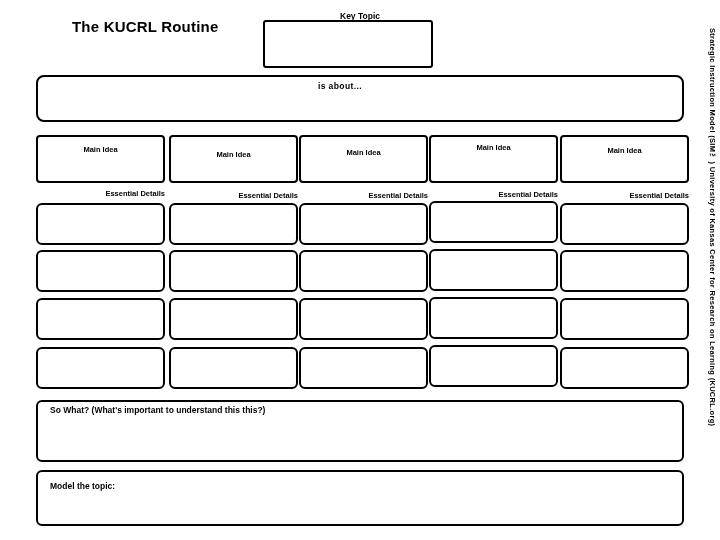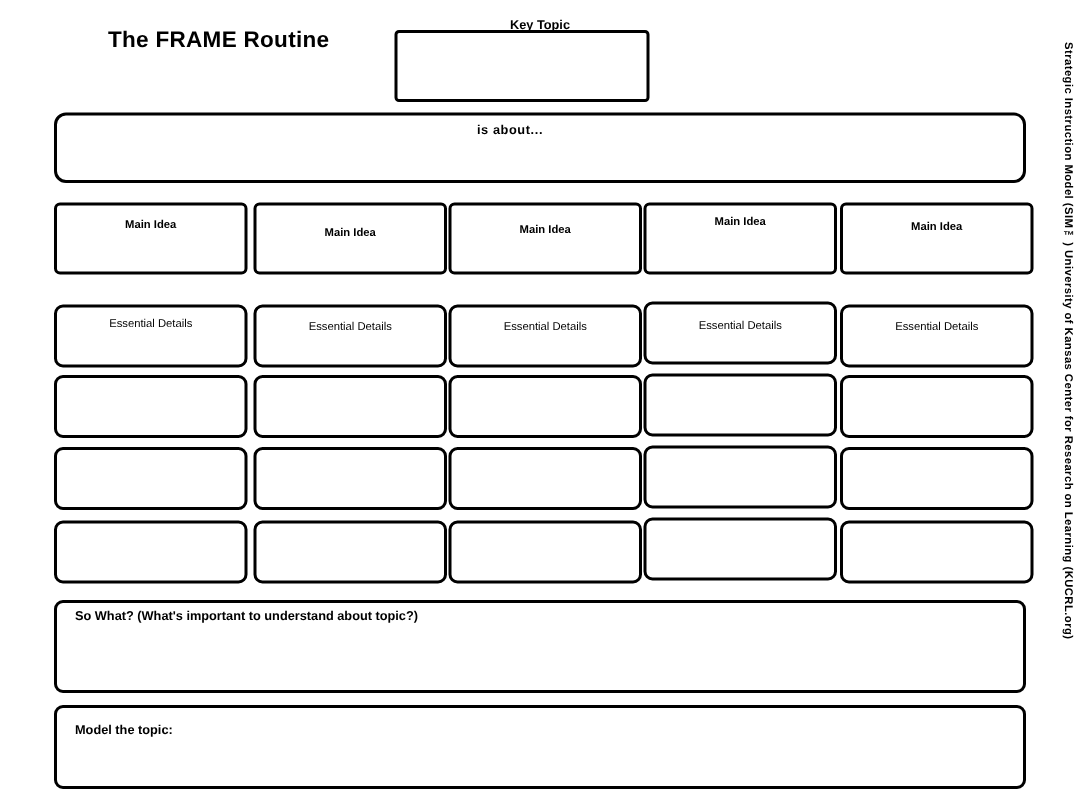--- a/index.html
+++ b/index.html
@@ -93,24 +93,23 @@
     width: 129px;
     top: 145px;
     text-align: center;
     font-size: 7.5px;
     font-weight: bold;
   }
   .essential-label {
     position: absolute;
     top: 189px;
     width: 129px;
-    text-align: center;
+    text-align: right;
     font-size: 7.5px;
-    font-weight: normal;
-    margin-top: 22px;
+    font-weight: bold;
   }
 
   
   .detail-box {
     position: absolute;
     width: 129px;
     height: 42px;
     border: 2px solid #000;
     border-radius: 6px;
     box-sizing: border-box;
@@ -168,21 +167,21 @@
     text-orientation: mixed;
     letter-spacing: 0.3px;
     line-height: 14px;
   }
 </style>
 </head>
 <body>
 
 <div class="page">
 
-  <div id="title">The FRAME Routine</div>
+  <div id="title">The KUCRL Routine</div>
 
   <div id="key-topic-box"></div>
   <div id="key-topic-label">Key Topic</div>
 
   <div id="is-about">is about...</div>
   <div id="about-box"></div>
 
   <div class="main-idea-box" style="left:36px;"></div>
   <div class="main-idea-label" style="left:36px;">Main Idea</div>
   <div class="essential-label" style="left:36px;">Essential Details</div>
@@ -217,20 +216,20 @@
 
   <div class="main-idea-box" style="left:560px;"></div>
   <div class="main-idea-label" style="left:560px; top:146px;">Main Idea</div>
   <div class="essential-label" style="left:560px; top:191px;">Essential Details</div>
   <div class="detail-box" style="left:560px; top:203px;"></div>
   <div class="detail-box" style="left:560px; top:250px;"></div>
   <div class="detail-box" style="left:560px; top:298px;"></div>
   <div class="detail-box" style="left:560px; top:347px;"></div>
 
   <div id="sowhat-box"></div>
-  <div id="sowhat-label">So What?  (What's important to understand about topic?)</div>
+  <div id="sowhat-label">So What?  (What's important to understand this this?)</div>
 
   <div id="extend-box"></div>
   <div id="extend-label">Model the topic:</div>
 
   <div id="side-credit">Strategic Instruction Model (SIM™) University of Kansas Center for Research on Learning (KUCRL.org)</div>
 
 </div>
 
 </body></html>

